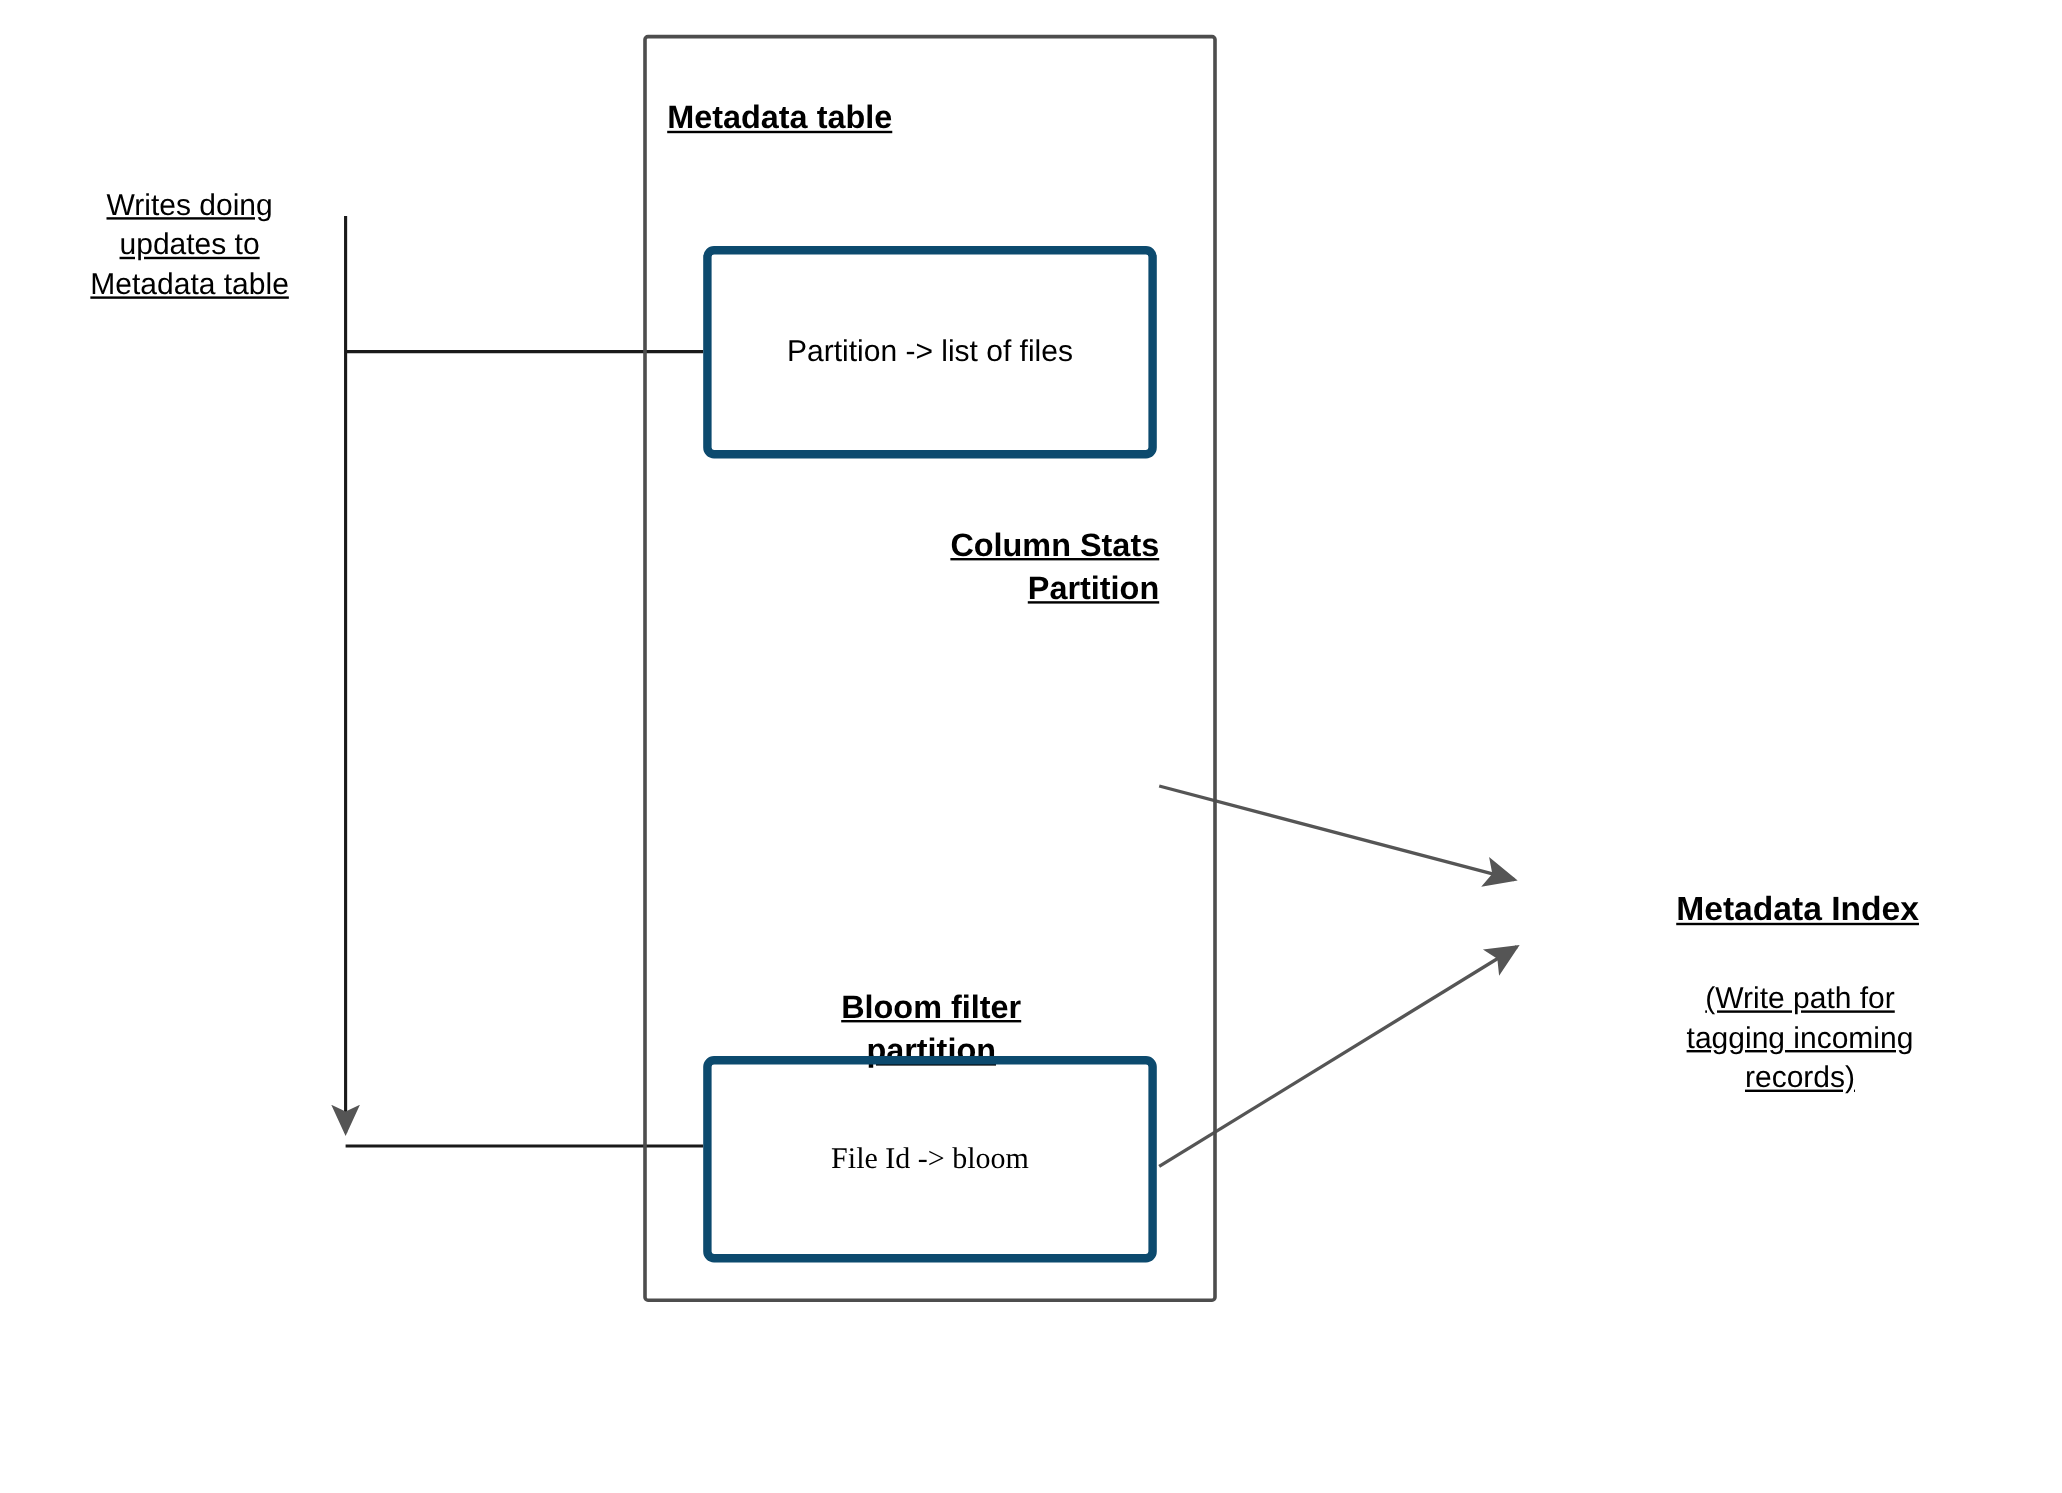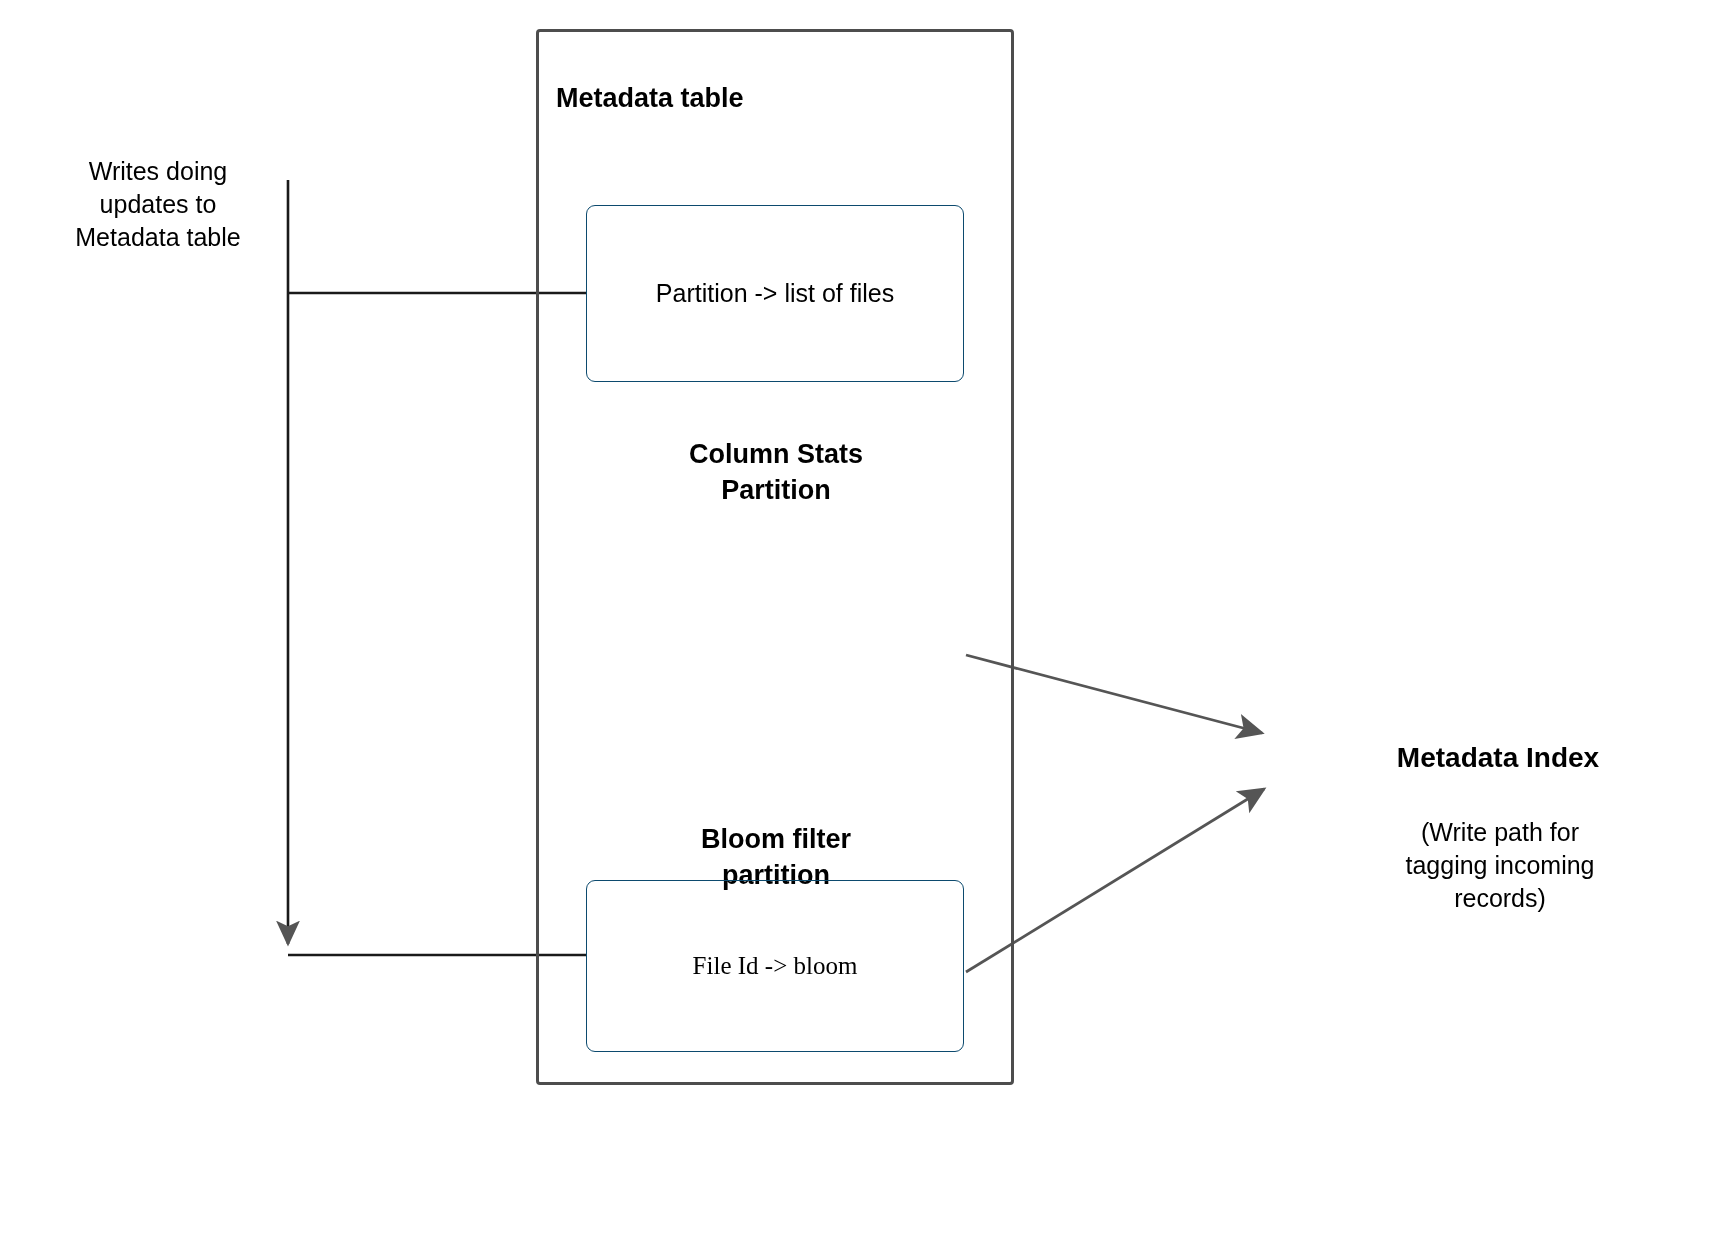--- a/index.html
+++ b/index.html
@@ -24,20 +24,21 @@
     top: 0;
     width: 1718px;
     height: 1244px;
     pointer-events: none;
   }
   .txt {
     position: absolute;
     text-align: center;
     line-height: 1.32;
     white-space: pre-wrap;
+    text-decoration: underline;
   }
   .bold {
     font-weight: bold;
   }
 
   
   #writes-label {
     left: 8px;
     top: 155px;
     width: 300px;
@@ -69,32 +70,33 @@
     left: 586px;
     top: 148px;
     width: 380px;
     font-size: 27px;
   }
   #column-stats-title {
     left: 586px;
     top: 437px;
     width: 380px;
     font-size: 27px;
+    text-align: right;
   }
   #bloom-filter-title {
     left: 586px;
     top: 822px;
     width: 380px;
     font-size: 27px;
   }
 
   
   .inner-box {
     position: absolute;
-    border: 1px solid #0c4a6e;
+    border: 7px solid #0c4a6e;
     border-radius: 9px;
     box-sizing: border-box;
     background: transparent;
     display: flex;
     align-items: center;
     justify-content: center;
   }
   .inner-box.strong {
     border-color: #1a1a1a;
     border-width: 4px;

